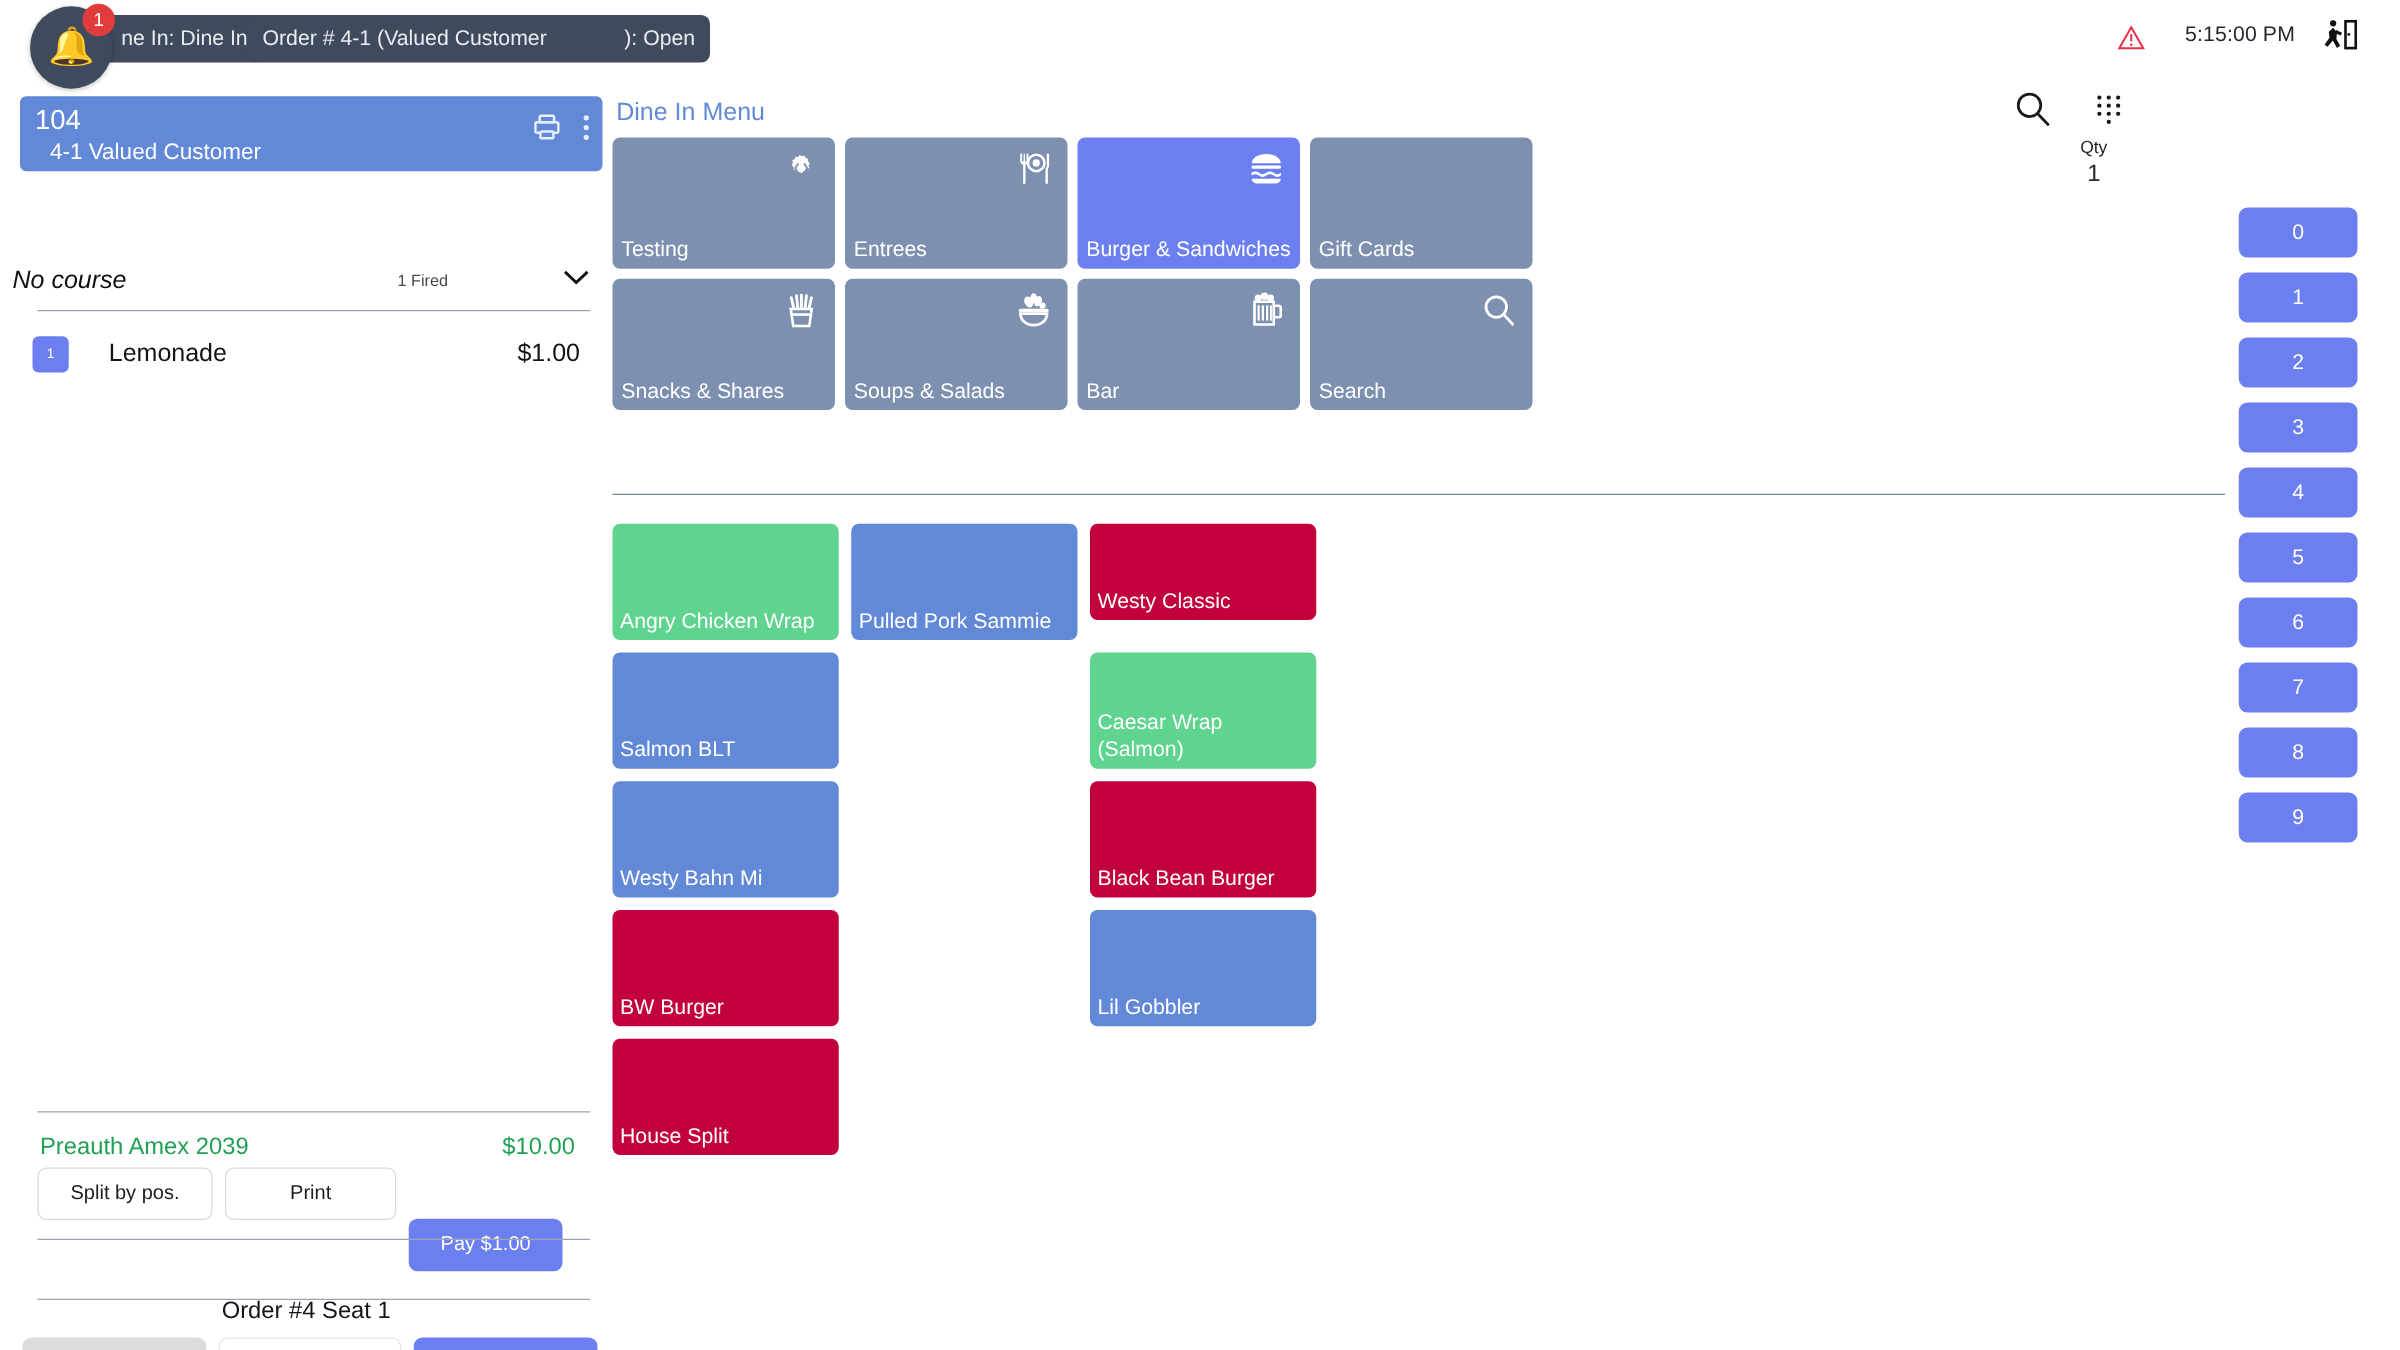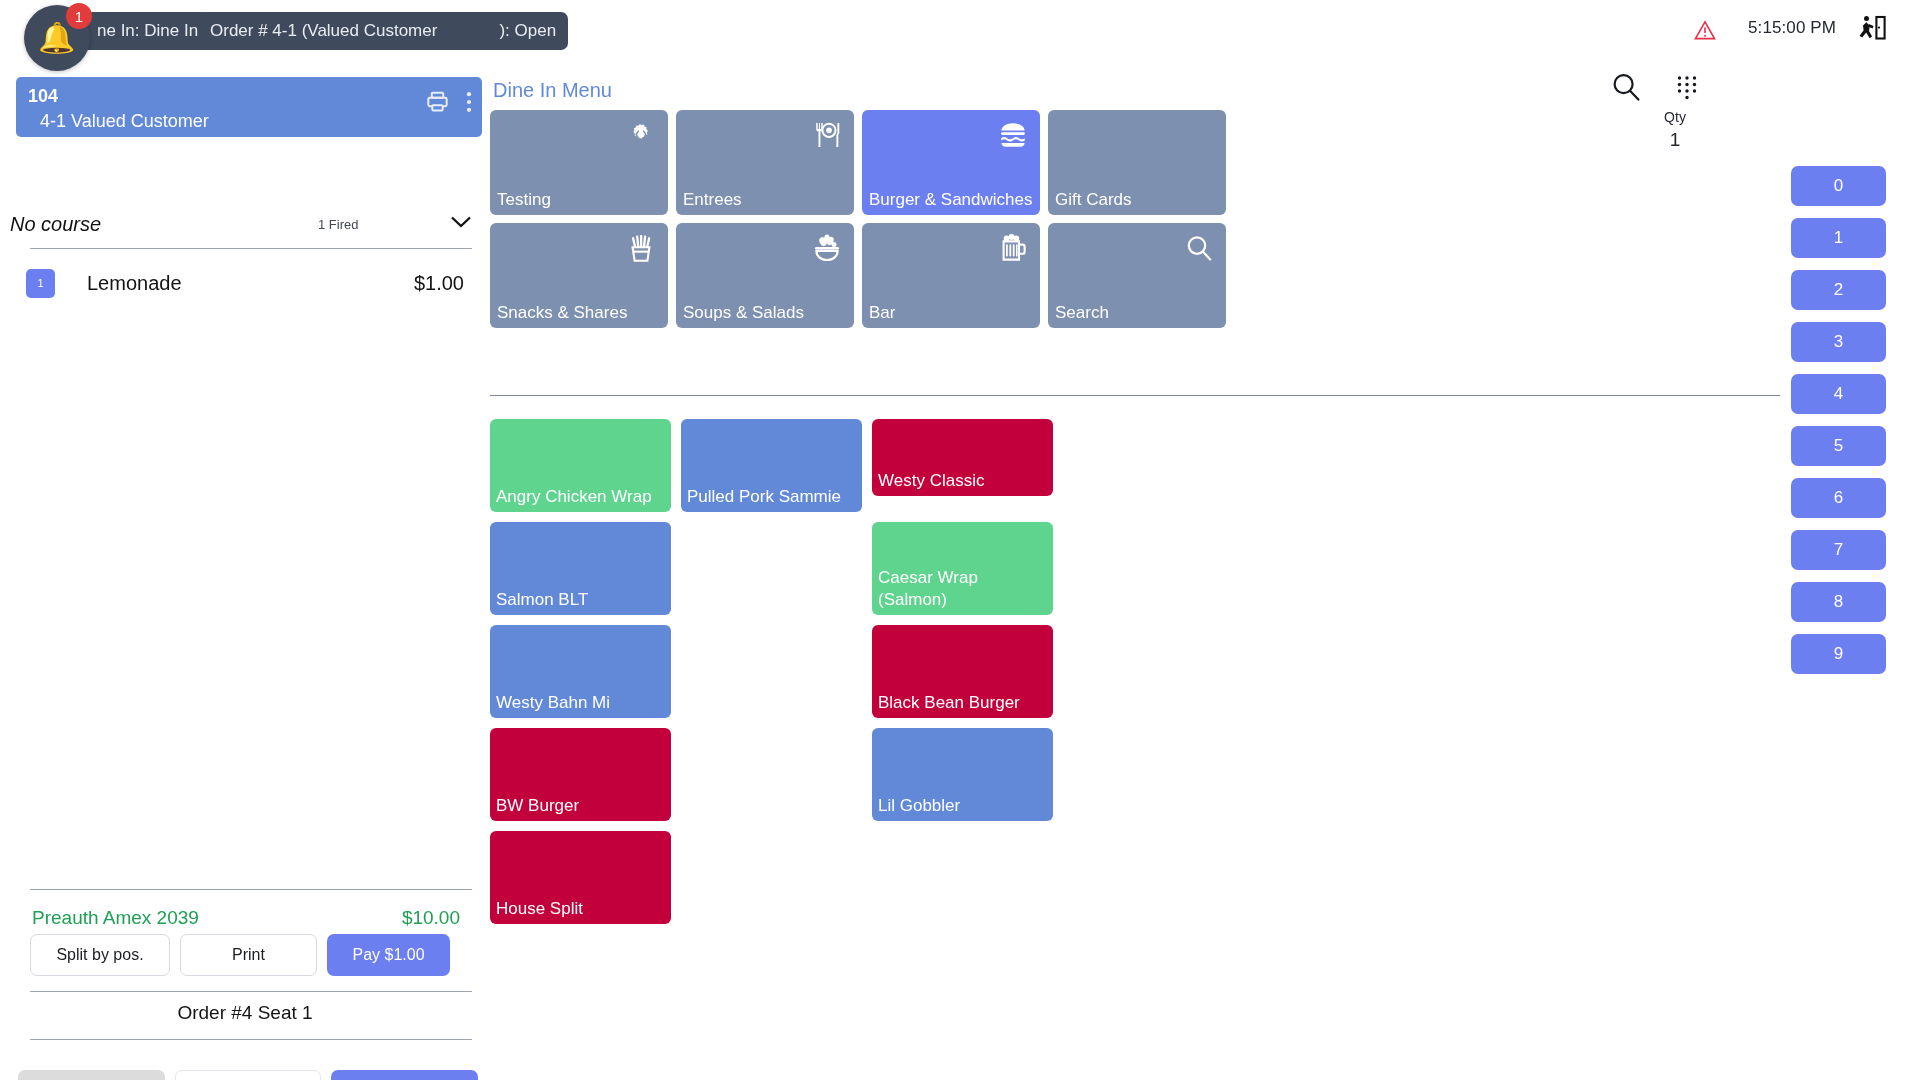--- a/index.html
+++ b/index.html
@@ -62,21 +62,21 @@
   .order-panel {
     position: absolute; left: 0; top: 62px;
     width: 490px; height: 1018px; background: #fff;
   }
   .order-head {
     position: absolute; left: 16px; top: 15px;
     width: 466px; height: 60px;
     background: #6289d8; border-radius: 5px;
     color: #fff; padding: 6px 12px;
   }
-  .order-head .num { font-size: 18px; font-weight: 700; line-height: 26px; }
+  .order-head .num { font-size: 22px; font-weight: 400; line-height: 26px; }
   .order-head .cust { font-size: 18px; line-height: 24px; padding-left: 12px; }
   .head-icons {
     position: absolute; right: 10px; top: 12px;
     display: flex; align-items: center; gap: 16px;
   }
   .ic-btn { cursor: pointer; display: flex; align-items: center; }
 
   .course-row {
     position: absolute; left: 10px; top: 142px; width: 470px; height: 40px;
     display: flex; align-items: center; cursor: pointer;
@@ -123,28 +123,28 @@
   }
   .btn {
     height: 42px; border-radius: 7px; font-size: 16px;
     display: flex; align-items: center; justify-content: center;
     cursor: pointer; font-weight: 500;
   }
   .btn-outline { background: #fff; border: 1px solid #d6dae0; color: #1b1d21; }
   .btn-primary { background: #6c7ff0; border: none; color: #fff; }
   .btn-split { width: 140px; }
   .btn-print { width: 137px; }
-  .btn-pay   { width: 123px; }
+  .btn-pay   { width: 123px; margin-top: 41px; }
 
   .pay-rule-mid {
     position: absolute; left: 30px; top: 929px; width: 442px; height: 1px;
     background: #9aa3b0;
   }
   .seat-label {
-    position: absolute; left: 0; top: 940px; width: 490px;
+    position: absolute; left: 0; top: 976px; width: 490px;
     text-align: center; font-size: 19px; color: #141414;
   }
   .pay-rule-bot {
     position: absolute; left: 30px; top: 977px; width: 442px; height: 1px;
     background: #9aa3b0;
   }
 
   .foot-btns {
     position: absolute; left: 18px; top: 1008px; width: 460px;
     display: flex; gap: 10px;

